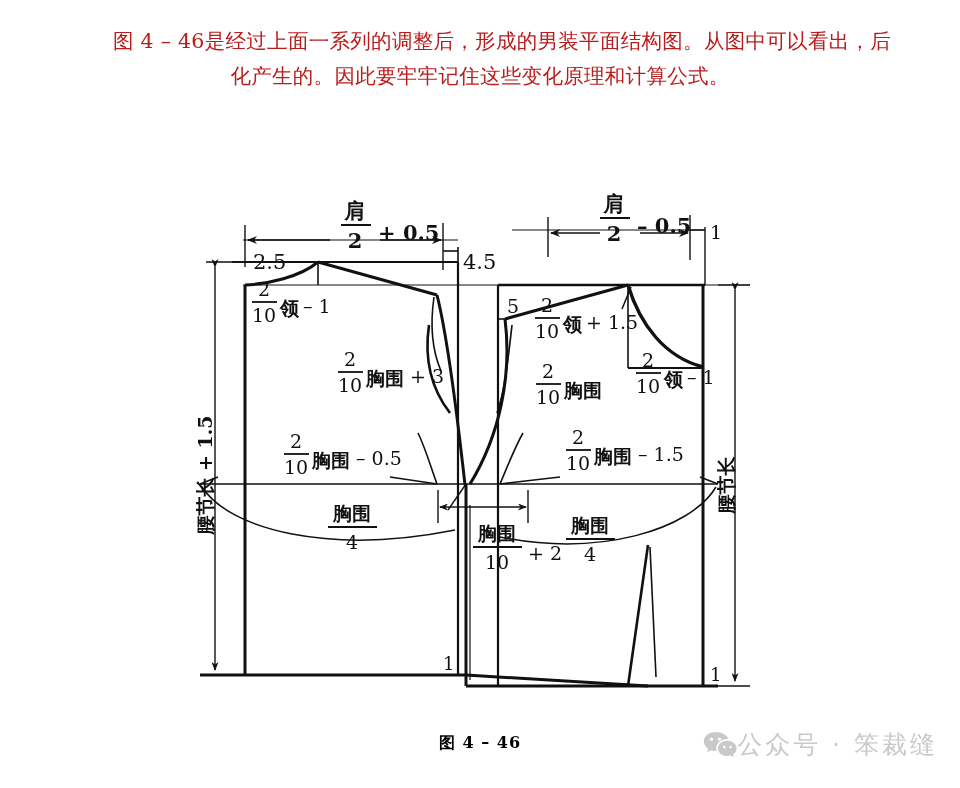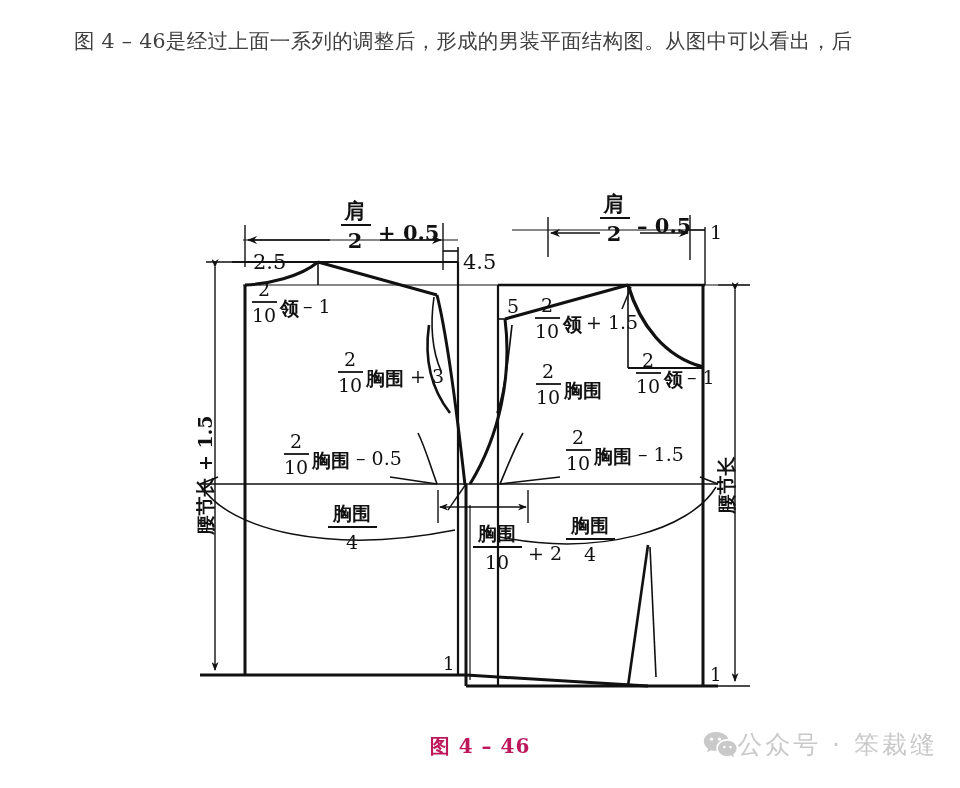--- a/index.html
+++ b/index.html
@@ -21,22 +21,23 @@
     position: absolute;
     left: 30px;
     top: 24px;
     width: 900px;
   }
   .para-line {
     font-size: 20.5px;
     line-height: 35px;
     letter-spacing: 0.3px;
     white-space: nowrap;
-    color: #404040;
+    color: #b91c1c;
     font-weight: 500;
+    text-align: center;
   }
   .para-line.indent { text-indent: 44px; }
 
   
   #figure-area {
     position: absolute;
     left: 0;
     top: 185px;
     width: 960px;
     height: 545px;
@@ -45,24 +46,24 @@
 
   .fml { font-family: "DejaVu Serif", "Liberation Serif", serif; }
 
   
   #figure-caption {
     position: absolute;
     left: 0;
     top: 733px;
     width: 960px;
     text-align: center;
-    font-size: 20px;
+    font-size: 16px;
     font-weight: 700;
     letter-spacing: 1px;
-    color: #be185d;
+    color: #000000;
   }
 
   
   #watermark {
     position: absolute;
     right: 22px;
     top: 728px;
     display: flex;
     align-items: center;
     color: #c9c9c9;
@@ -71,20 +72,21 @@
     font-size: 25px;
     letter-spacing: 3px;
     font-family: "DejaVu Sans", "Liberation Sans", sans-serif;
   }
 </style>
 </head>
 <body>
 
 <div id="paragraph">
   <div class="para-line indent">图 4 – 46是经过上面一系列的调整后，形成的男装平面结构图。从图中可以看出，后</div>
+  <div class="para-line">化产生的。因此要牢牢记住这些变化原理和计算公式。</div>
 </div>
 
 <div id="figure-area">
 <svg id="pattern-svg" width="960" height="545" viewBox="0 0 960 545" xmlns="http://www.w3.org/2000/svg">
   <defs>
     <marker id="ah" markerWidth="10" markerHeight="8" refX="9" refY="4" orient="auto" markerUnits="userSpaceOnUse">
       <path d="M0,0 L10,4 L0,8 L3,4 Z" fill="#111111"></path>
     </marker>
     <marker id="ahS" markerWidth="9" markerHeight="7" refX="8" refY="3.5" orient="auto" markerUnits="userSpaceOnUse">
       <path d="M0,0 L9,3.5 L0,7 L2.6,3.5 Z" fill="#111111"></path>

